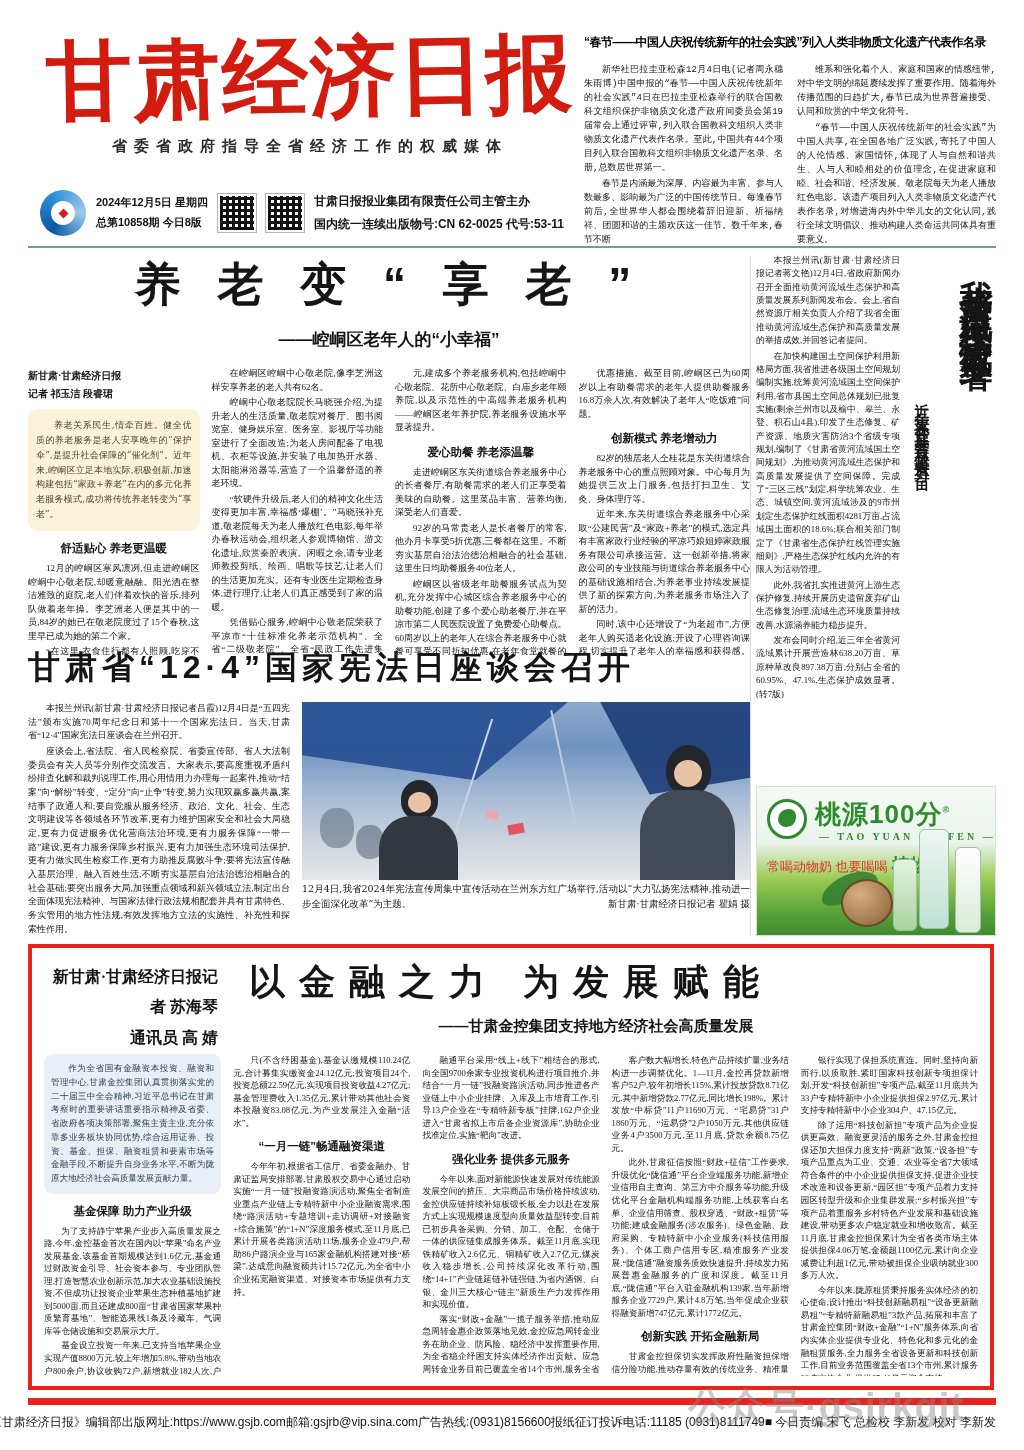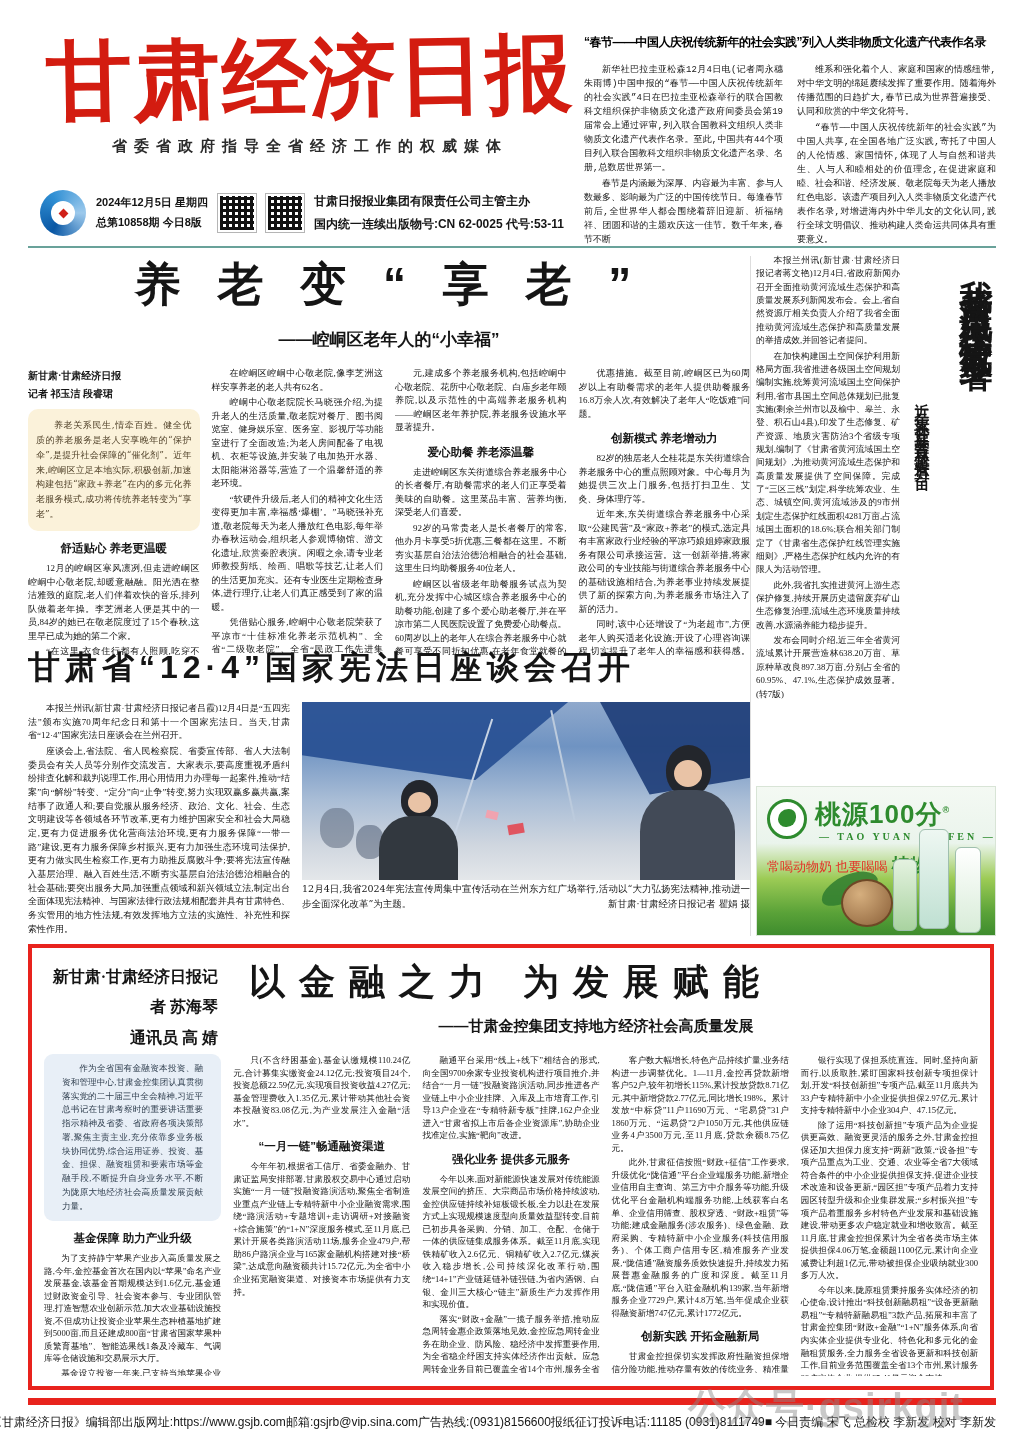--- a/index.html
+++ b/index.html
@@ -119,21 +119,21 @@
              border:4px solid #e8231d; padding:8px 12px 6px; background:#fff; }
   .fin-head { position:relative; height:92px; }
   .fin-byline { position:absolute; left:2px; top:6px; width:172px; text-align:right;
                 font-size:16px; font-weight:bold; line-height:1.9; }
   .fin-h { text-align:center; font-size:36px; font-weight:900; letter-spacing:14px; padding-top:2px;
            font-family:"Liberation Sans", sans-serif; }
   .fin-sub { text-align:center; font-size:15px; font-weight:bold; margin-top:10px; padding-left:170px;
              font-family:"Liberation Sans", sans-serif; }
   .fin-cols { display:flex; gap:12px; height:322px; overflow:hidden; margin-top:6px; }
   .fin-cols .col { flex:1; font-size:8.6px; line-height:1.46; }
-  .fin-intro { background:#e8eff7; border-radius:9px; padding:8px 18px; color:#2f3e4e;
+  .fin-intro { background:#e8eff7; border-radius:9px; padding:8px 7px; color:#2f3e4e;
                font-size:8.6px; line-height:1.6; text-indent:2em; }
 
   
   .footer-bar { position:absolute; left:28px; top:1398px; width:968px; height:7px; background:#e8231d; }
   .footer-row { position:absolute; left:28px; top:1414px; width:968px; display:flex;
                 justify-content:flex-end; font-size:12px; white-space:nowrap; }
   .watermark { position:absolute; left:688px; top:1382px; font-size:38px; font-weight:bold;
                color:#8a8a8a; opacity:.45; letter-spacing:1px; z-index:6;
                font-family:"Liberation Sans", sans-serif; white-space:nowrap; }
 </style>

